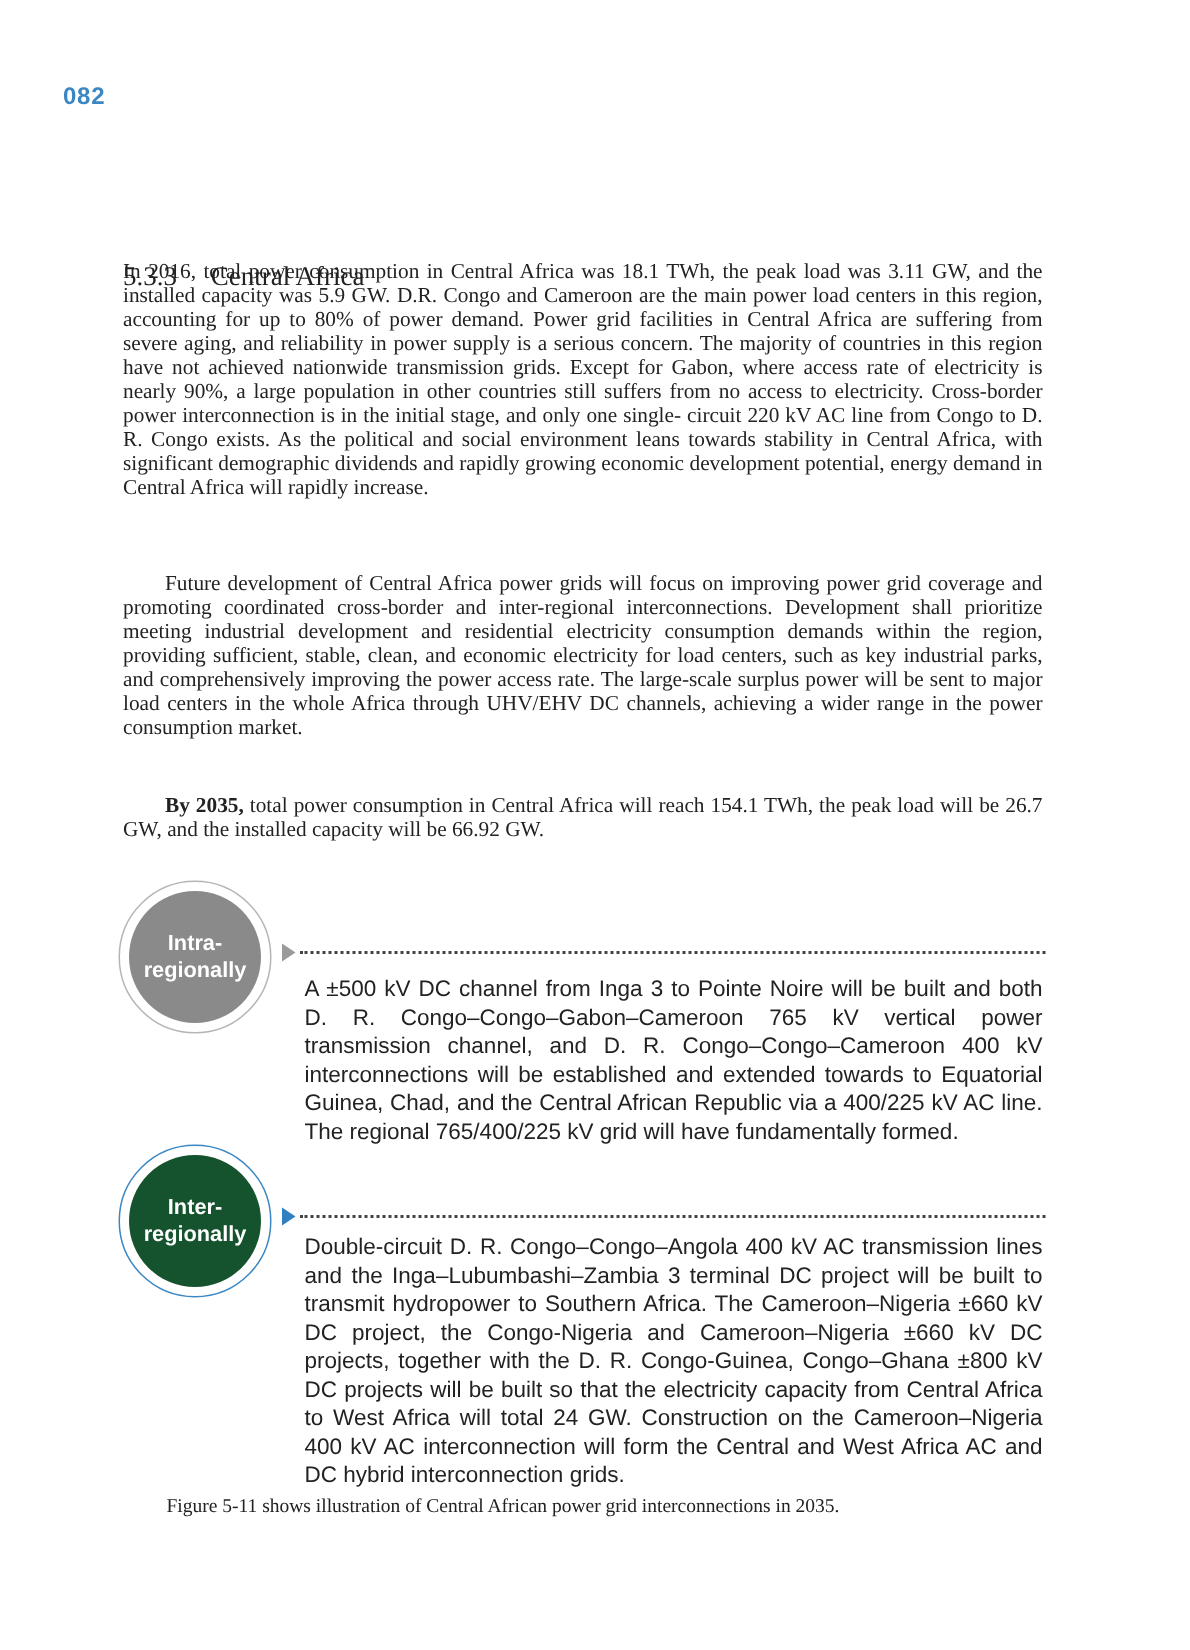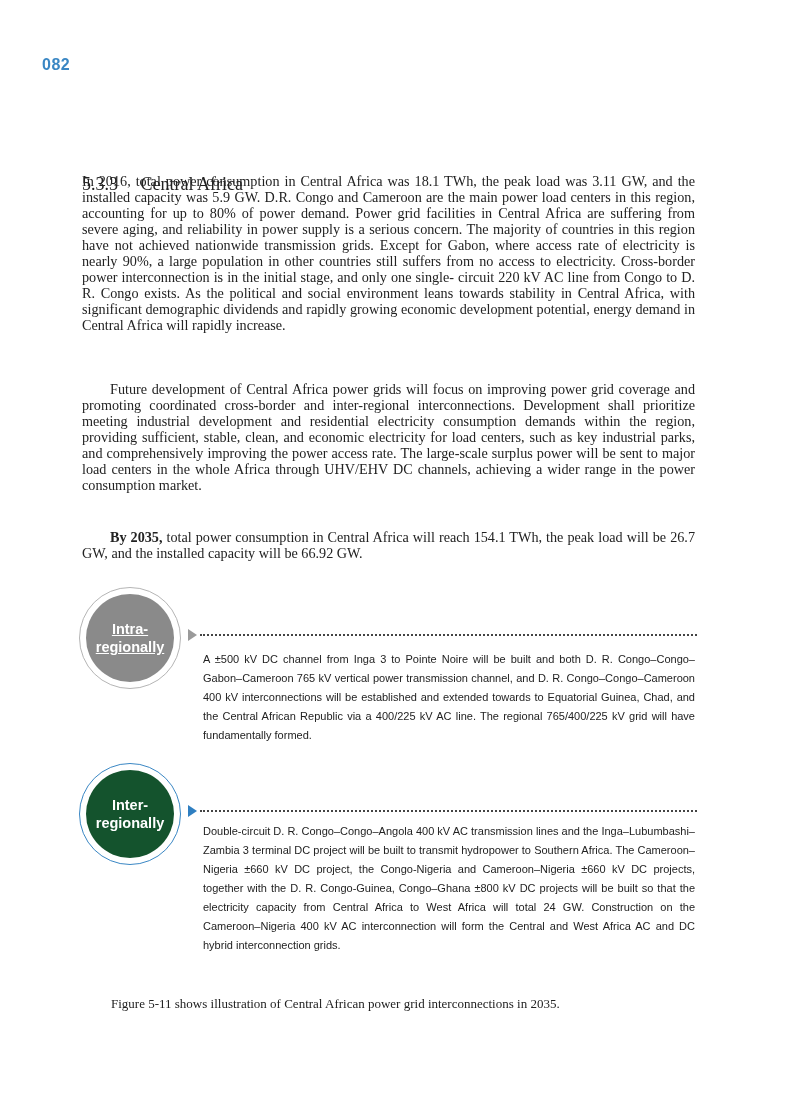--- a/index.html
+++ b/index.html
@@ -29,39 +29,39 @@
     position: absolute; width: 100px; height: 100px; border-radius: 50%;
   }
   .circle-wrap.intra { left: 79px; top: 587px; border: 1.5px solid #b5b5b5; }
   .circle-wrap.inter { left: 79px; top: 763px; border: 1.5px solid #3a87c4; }
   .circle {
     position: absolute; left: 6px; top: 6px; width: 88px; height: 88px; border-radius: 50%;
     display: flex; align-items: center; justify-content: center; text-align: center;
     font-family: "Liberation Sans", sans-serif; font-weight: bold; font-size: 14.5px;
     line-height: 18px; color: #fff;
   }
-  .intra .circle { background: #8a8a8a; text-decoration: underline; }
+  .intra .circle { background: #8a8a8a; }
   .inter .circle { background: #14532d; }
 
   .pointer {
     position: absolute; width: 0; height: 0;
     border-top: 6px solid transparent; border-bottom: 6px solid transparent;
   }
   .pointer.intra { left: 188px; top: 629px; border-left: 9px solid #9a9a9a; }
   .pointer.inter { left: 188px; top: 805px; border-left: 9px solid #2f7fc1; }
   .dots {
     position: absolute; left: 200px; width: 497px; height: 0;
     border-top: 2px dotted #444;
   }
   .dots.intra { top: 634px; }
   .dots.inter { top: 810px; }
 
   .box-text {
     position: absolute; left: 203px; width: 492px; margin: 0;
-    font-family: "Liberation Sans", sans-serif; font-size: 11px; line-height: 19px;
+    font-family: "Liberation Sans", sans-serif; font-size: 15px; line-height: 19px;
     color: #222; text-align: justify;
   }
   .box-text.intra { top: 650px; }
   .box-text.inter { top: 822px; }
 
   .figure-ref {
     position: absolute; left: 111px; top: 996px;
     font-family: "Liberation Serif", serif; font-size: 13px; color: #222;
   }
 </style>

